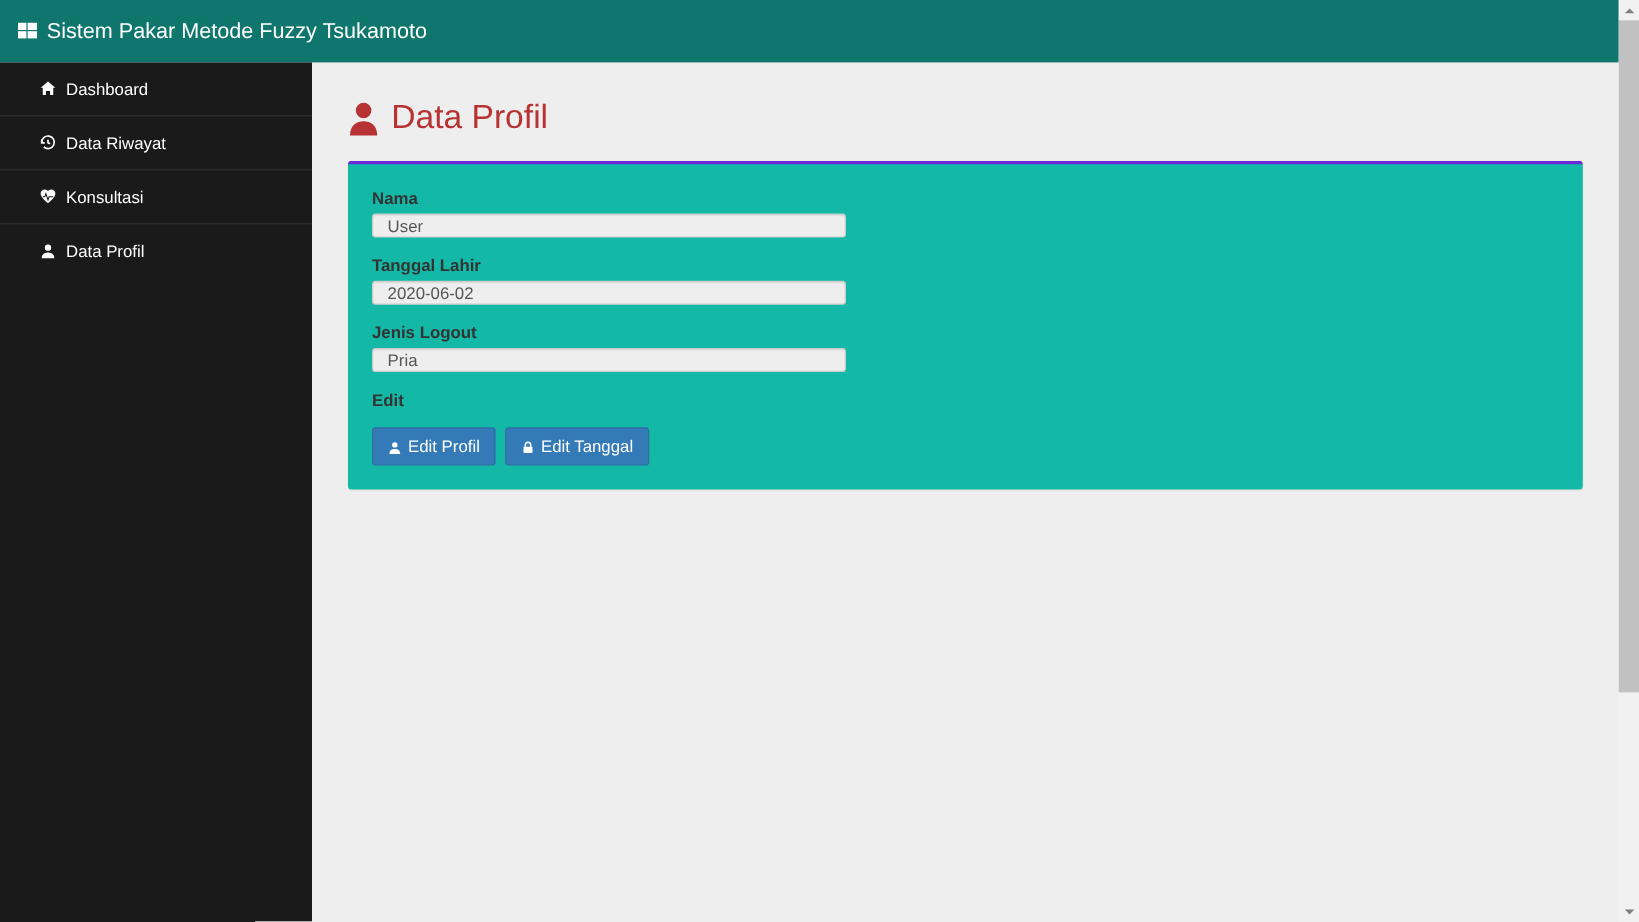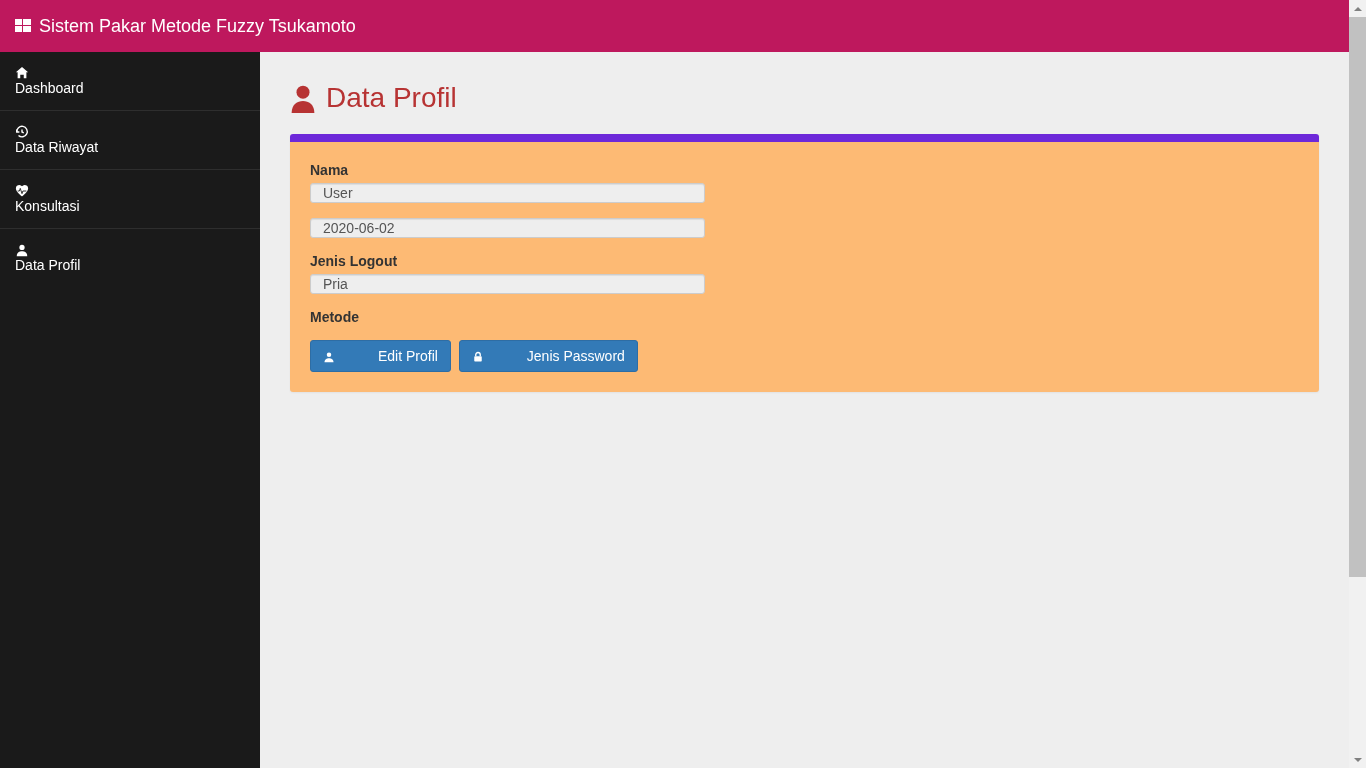--- a/index.html
+++ b/index.html
@@ -15,21 +15,21 @@
       height: 768px;
       overflow: hidden;
       position: relative;
     }
     .topbar {
       position: absolute;
       top: 0;
       left: 0;
       right: 17px;
       height: 52px;
-      background: #be185d;
+      background: #0f766e;
       display: flex;
       align-items: center;
       padding-left: 15px;
     }
     .topbar .brand-icon {
       width: 16px;
       height: 16px;
       margin-right: 8px;
       display: inline-block;
     }
@@ -40,50 +40,50 @@
     }
     .sidebar {
       position: absolute;
       top: 52px;
       left: 0;
       bottom: 0;
       width: 260px;
       background: #1a1a1a;
     }
     .sidebar .menu-item {
-      padding: 14px 15px;
+      padding: 14px 33px;
       color: #fff;
       border-top: 1px solid #2e2e2e;
       cursor: pointer;
       display: flex;
-      font-size: 14px;
-      flex-direction: column;
+      align-items: center;
+      font-size: 14px;
     }
     .sidebar .menu-item:first-child {
       border-top: none;
     }
     .sidebar .menu-item .mi-icon {
       width: 14px;
       height: 14px;
       margin-right: 8px;
       flex-shrink: 0;
     }
     .content-area {
       position: absolute;
       top: 52px;
       left: 260px;
       right: 17px;
       bottom: 0;
       padding: 30px;
       overflow-y: auto;
     }
     .panel {
-      background: #fdba74;
+      background: #14b8a6;
       border-radius: 3px;
-      border-top: 8px solid #6d28d9;
+      border-top: 3px solid #6d28d9;
       padding: 20px;
       box-shadow: 0 1px 2px rgba(0,0,0,0.05);
     }
     .page-title {
       color: #b73333;
       font-size: 28px;
       font-weight: 500;
       margin-bottom: 20px;
       display: flex;
       align-items: center;
@@ -123,21 +123,20 @@
       display: inline-flex;
       align-items: center;
       padding: 7px 12px;
       font-size: 14px;
       color: #fff;
       background: #337ab7;
       border: 1px solid #2e6da4;
       border-radius: 3px;
       cursor: pointer;
       margin-right: 4px;
-      gap: 38px;
     }
     .btn .btn-icon {
       width: 12px;
       height: 12px;
       margin-right: 5px;
     }
     
     .scrollbar {
       position: absolute;
       right: 0;
@@ -245,47 +244,48 @@
     </span>
     <span>Data Profil</span>
   </h2>
 
   <div class="panel">
     <div class="form-group">
       <label>Nama</label>
       <input class="form-control" readonly="" value="User" style="">
     </div>
     <div class="form-group">
+      <label>Tanggal Lahir</label>
       <input class="form-control" readonly="" value="2020-06-02" style="">
     </div>
     <div class="form-group">
       <label>Jenis Logout</label>
       <input class="form-control" readonly="" value="Pria" style="">
     </div>
     <div class="form-group">
-      <label>Metode</label>
+      <label>Edit</label>
     </div>
 
     <button class="btn">
       <span class="btn-icon">
         <svg viewBox="0 0 16 16" fill="#fff">
             <circle cx="8" cy="5" r="3"></circle>
             <path d="M2 15 C2 11 5 9.5 8 9.5 C11 9.5 14 11 14 15 Z"></path>
           </svg>
       </span>
       <span>Edit Profil</span>
     </button>
     <button class="btn">
       <span class="btn-icon">
         <svg viewBox="0 0 16 16" fill="#fff">
             <rect x="3" y="7" width="10" height="7" rx="1"></rect>
             <path d="M5 7 V5 a3 3 0 0 1 6 0 V7" fill="none" stroke="#fff" stroke-width="1.8"></path>
           </svg>
       </span>
-      <span>Jenis Password</span>
+      <span>Edit Tanggal</span>
     </button>
   </div>
 </div>
 
 <div class="scrollbar">
   <div class="sb-btn top">
       <div class="sb-arrow up"></div>
     </div>
   <div class="sb-track">
     <div class="sb-thumb"></div>

